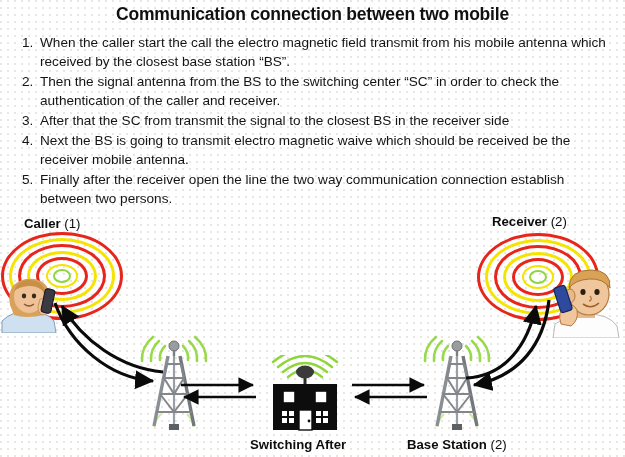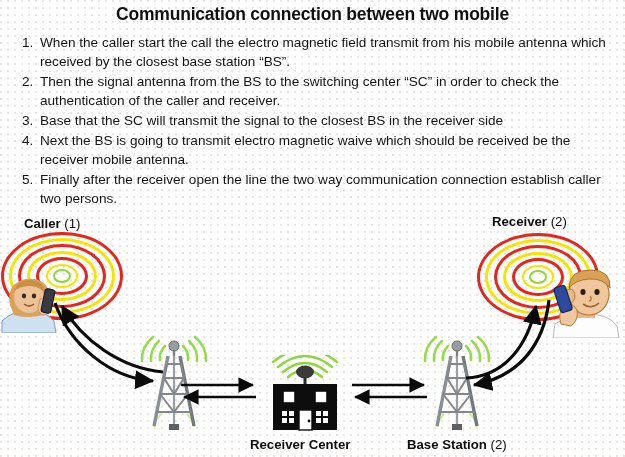--- a/index.html
+++ b/index.html
@@ -119,29 +119,29 @@
     <div class="step">
       <span class="step-num">1.</span>
       <span class="step-text">When the caller start the call the electro magnetic field transmit from his mobile antenna which received by  the closest base station “BS”.</span>
     </div>
     <div class="step">
       <span class="step-num">2.</span>
       <span class="step-text">Then the signal antenna from the BS to the switching center “SC” in order to check the authentication of the caller and receiver.</span>
     </div>
     <div class="step">
       <span class="step-num">3.</span>
-      <span class="step-text">Base that the SC will transmit the signal to the closest BS in the receiver side</span>
+      <span class="step-text">After that the SC from transmit the signal to the closest BS in the receiver side</span>
     </div>
     <div class="step">
       <span class="step-num">4.</span>
       <span class="step-text">Next the BS is going to transmit electro magnetic waive which should be received be the receiver mobile antenna.</span>
     </div>
     <div class="step">
       <span class="step-num">5.</span>
-      <span class="step-text">Finally after the receiver open the line the two way communication connection establish caller two persons.</span>
+      <span class="step-text">Finally after the receiver open the line the two way communication connection establish between two persons.</span>
     </div>
   </div>
 
   <div class="burst" id="burst-caller">
       <div class="ring" style="width: 116px; height: 82px; border-width: 3.2px; border-color: rgb(232, 37, 27);"></div>
       <div class="ring" style="width: 100px; height: 70px; border-width: 3.2px; border-color: rgb(245, 228, 0);"></div>
       <div class="ring" style="width: 82px; height: 58px; border-width: 3.2px; border-color: rgb(232, 37, 27);"></div>
       <div class="ring" style="width: 64px; height: 44px; border-width: 3.2px; border-color: rgb(245, 228, 0);"></div>
       <div class="ring" style="width: 46px; height: 32px; border-width: 3.2px; border-color: rgb(232, 37, 27);"></div>
       <div class="ring" style="width: 28px; height: 20px; border-width: 2px; border-color: rgb(245, 228, 0);"></div>
@@ -325,19 +325,19 @@
     <path d="M549 300 C 544 344, 520 376, 474 385" fill="none" stroke="#0a0a0a" stroke-width="3.2" marker-end="url(#ah)"></path>
   </svg>
 
   <div class="fig-label" id="label-caller">
     <b>Caller</b><span> (1)</span>
   </div>
   <div class="fig-label" id="label-receiver">
     <b>Receiver</b><span> (2)</span>
   </div>
   <div class="fig-label" id="label-sc">
-    <b>Receiver Center</b><span></span>
+    <b>Switching After</b><span></span>
   </div>
   <div class="fig-label" id="label-bs2">
     <b>Base Station</b><span> (2)</span>
   </div>
 
 </div>
 
 </body></html>

